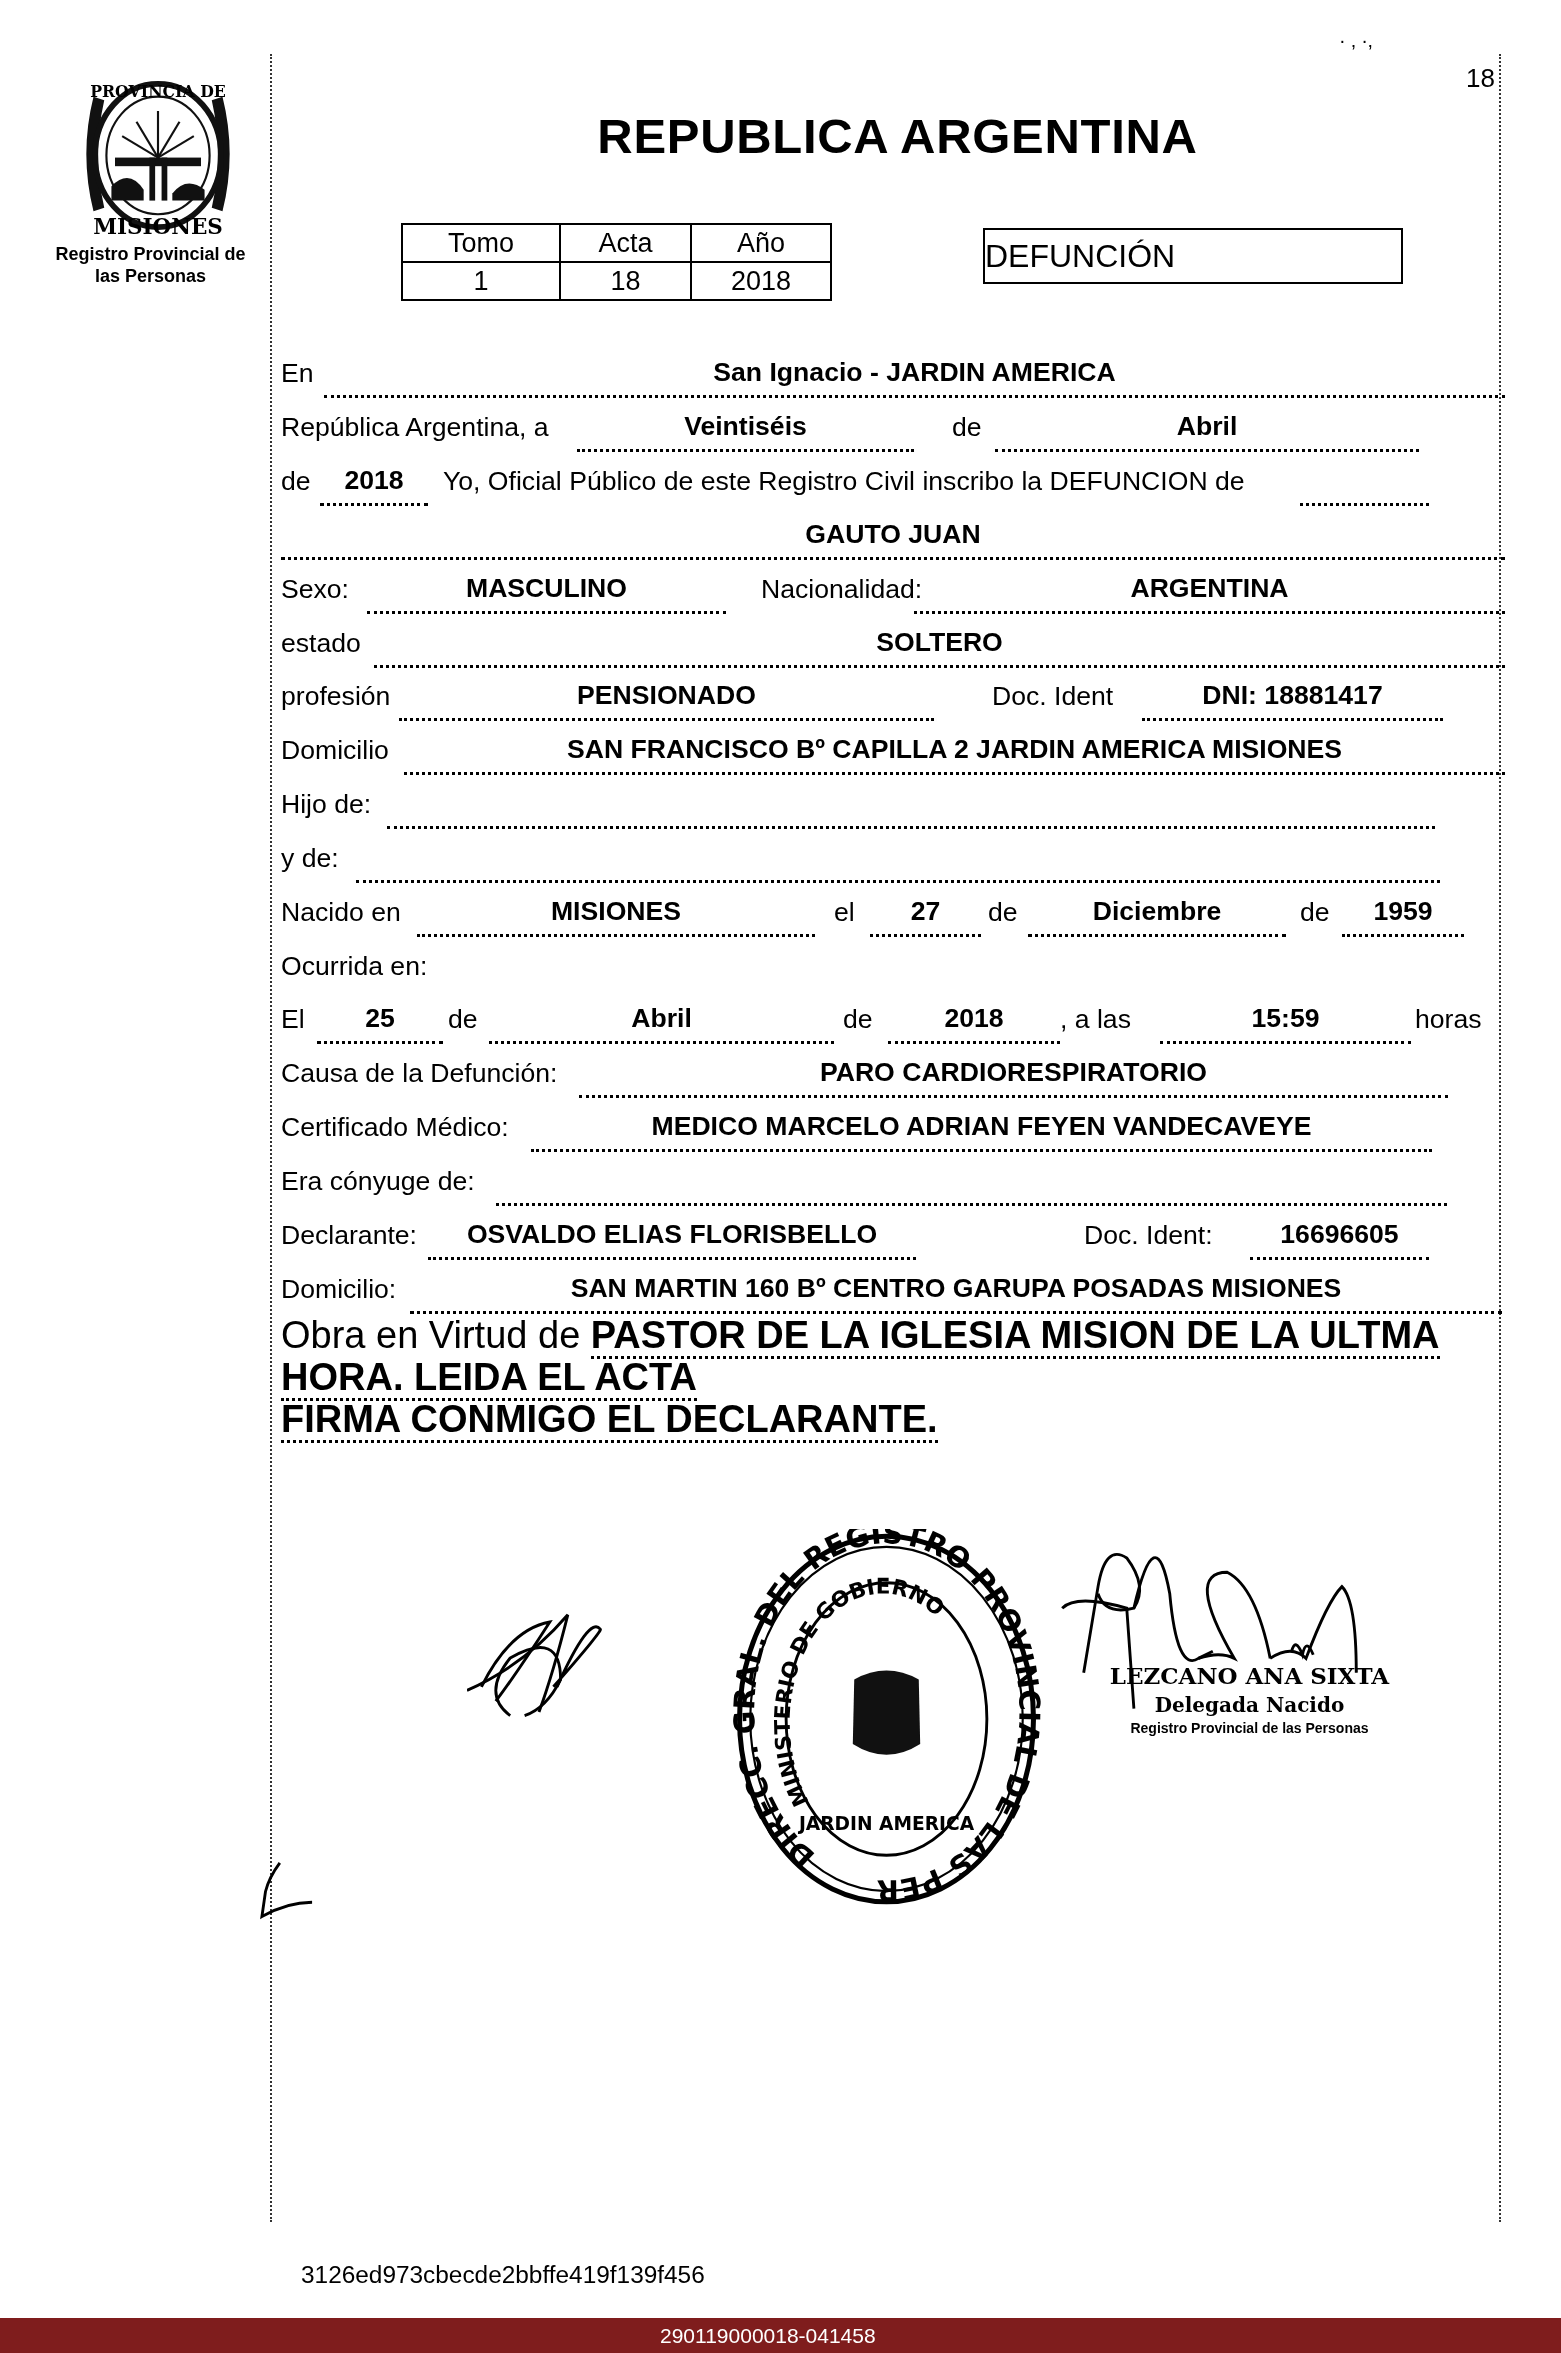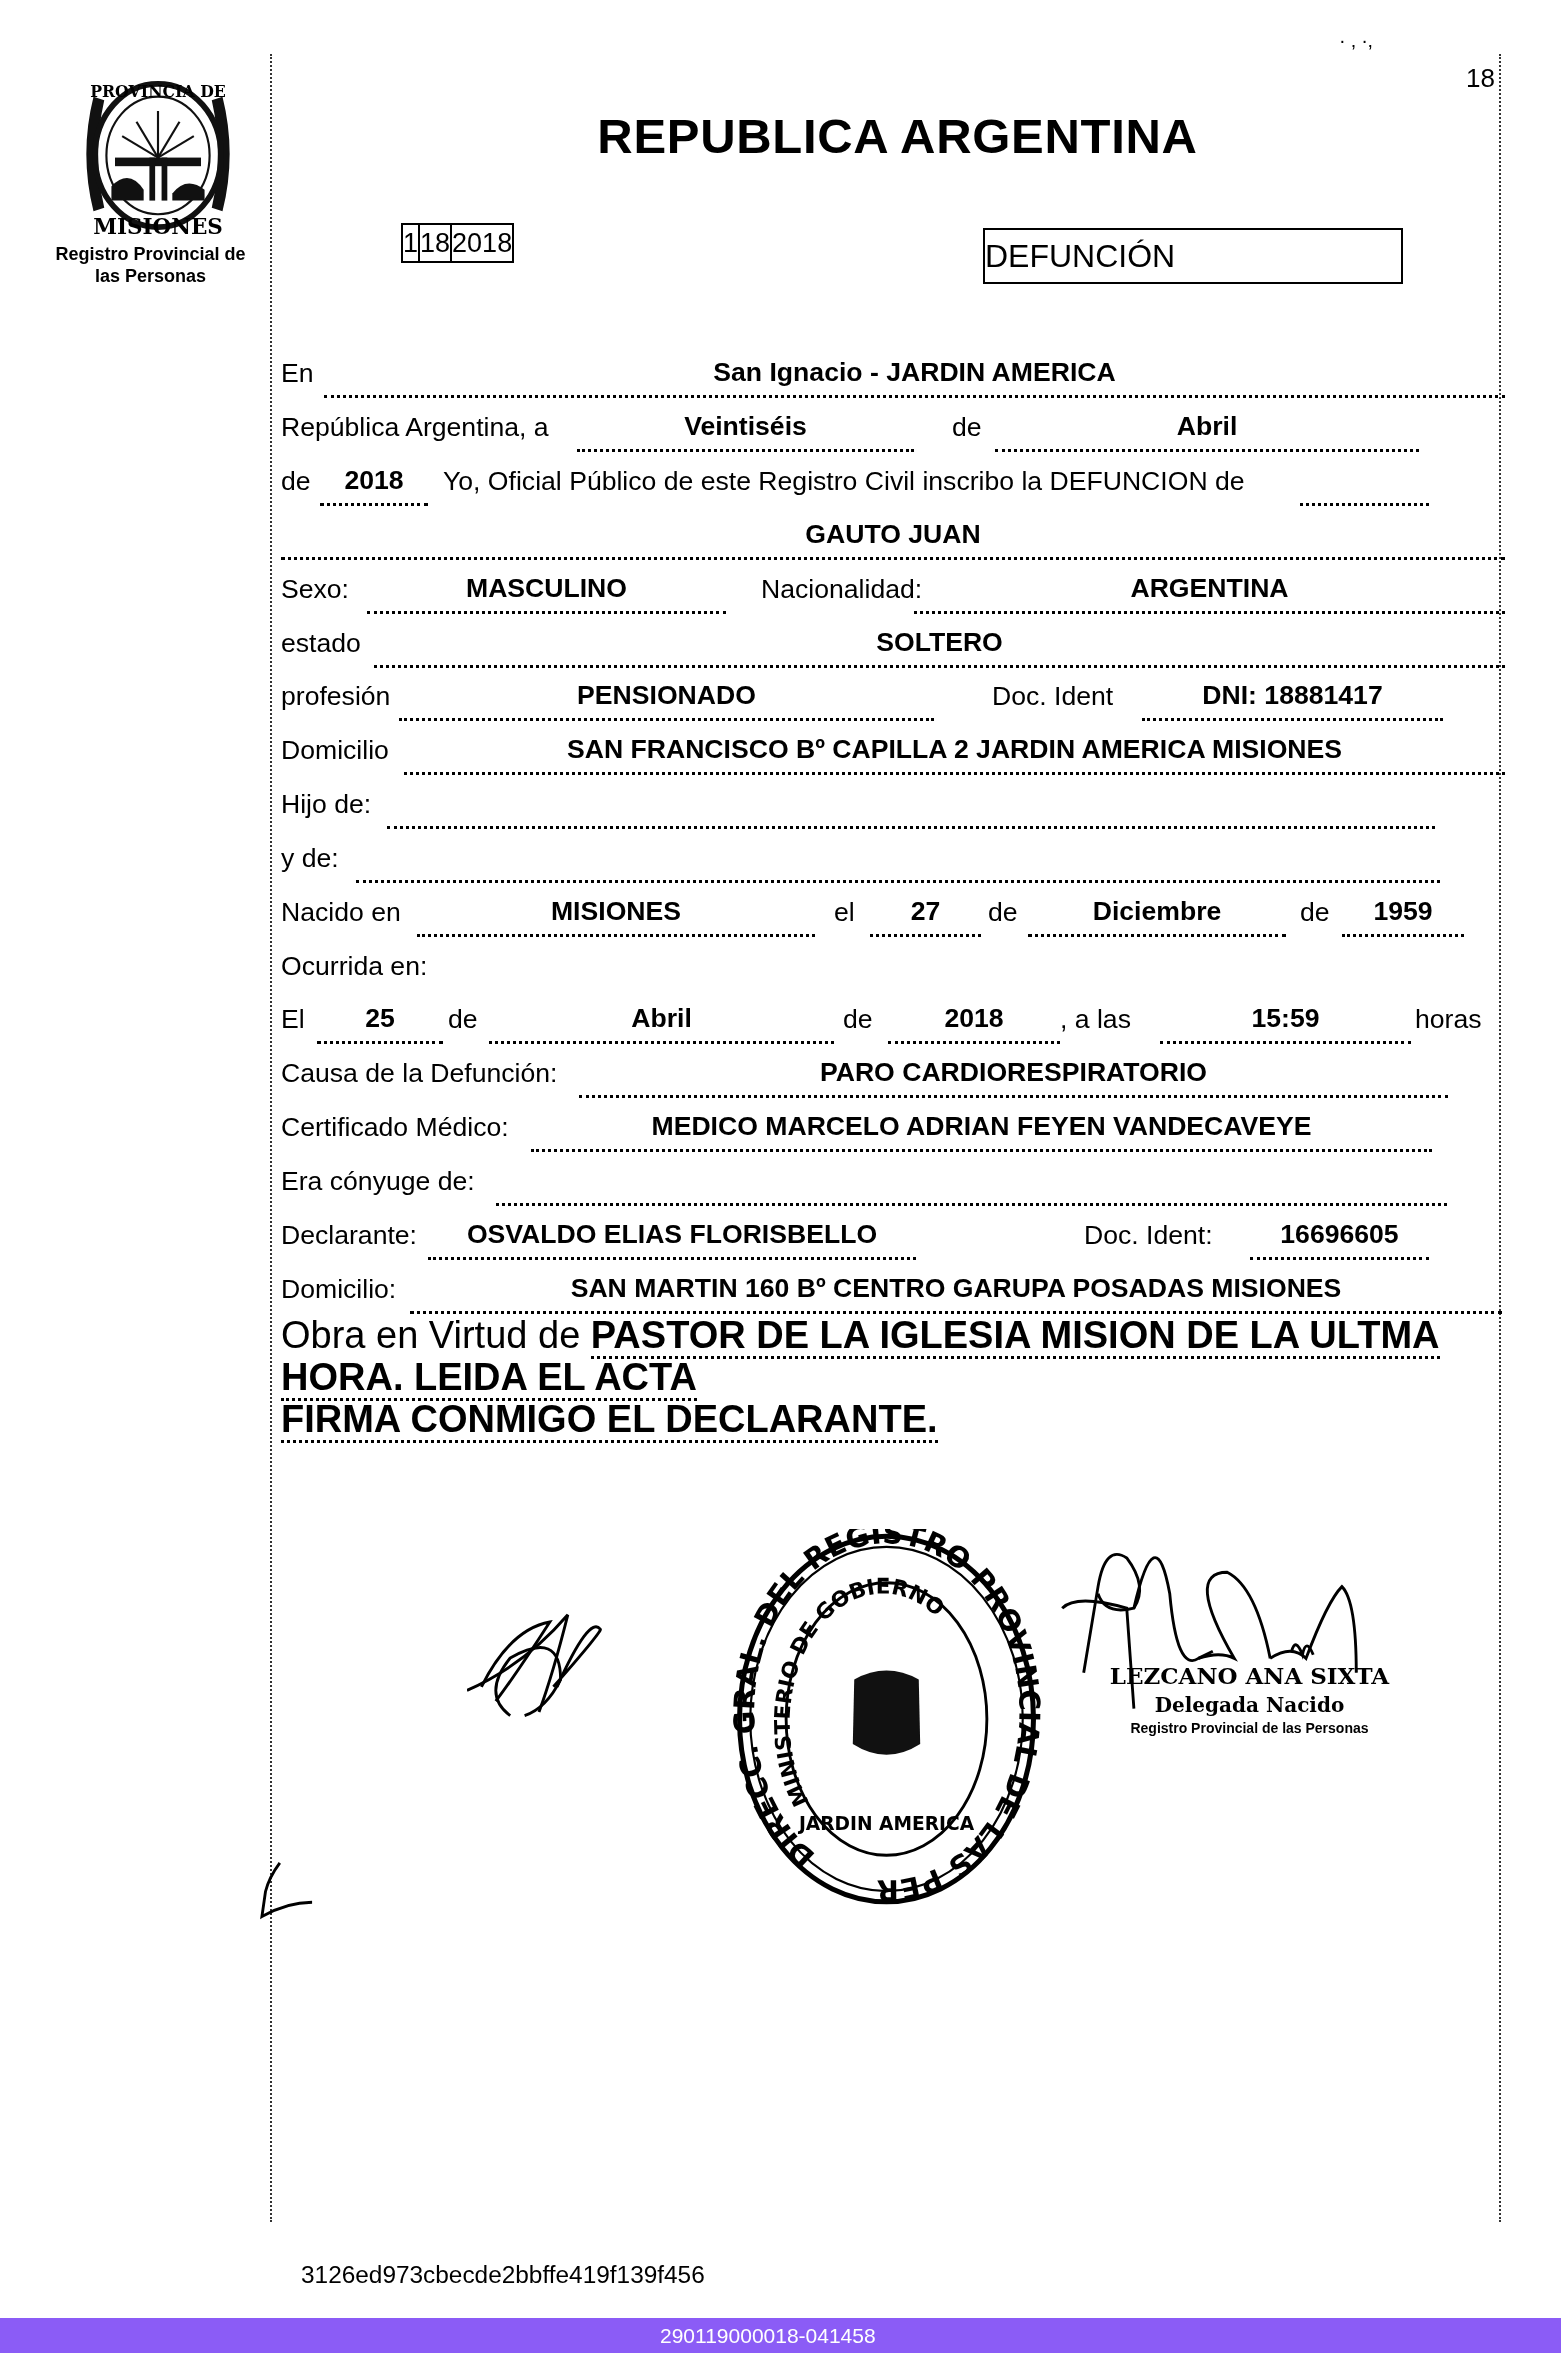--- a/index.html
+++ b/index.html
@@ -44,21 +44,21 @@
   .sig-left { left: 467px; top: 1586px; width: 144px; height: 144px; }
   .sig-right { left: 1055px; top: 1529px; width: 373px; height: 187px; }
   .signer { left: 1070px; top: 1662px; width: 359px; text-align: center;
             font-family: "DejaVu Serif", serif; }
   .signer .n { font-size: 23px; font-weight: bold; }
   .signer .r { font-size: 20px; font-weight: bold; margin-top: 4.3px; }
   .signer .o { font-size: 14px; font-weight: bold; font-family: "Liberation Sans", sans-serif; margin-top: 2.9px; }
   .mark-left { left: 244px; top: 1859px; width: 86px; height: 65px; }
 
   .hash { left: 301px; top: 2261px; font-size: 24.4px; }
-  .footer-bar { left: 0; top: 2318px; width: 1561px; height: 36px; background: #8b5cf6;
+  .footer-bar { left: 0; top: 2318px; width: 1561px; height: 36px; background: #7f1d1d;
                 color: #fff; font-size: 21px; display: flex; align-items: center; }
   .footer-bar span { margin-left: 660px; }
 </style>
 </head>
 <body>
 
 <div class="vline" style="left:270px; top:54px; height:2168px;"></div>
 <div class="vline" style="left:1499px; top:54px; height:2168px;"></div>
 
 <div class="abs speck" style="left:1339px; top:29px;">· ‚ ·‚</div>
@@ -88,20 +88,25 @@
 <div class="abs logo-caption">
   <div>Registro Provincial de</div>
   <div>las Personas</div>
 </div>
 
 <div class="abs title">REPUBLICA ARGENTINA</div>
 <div class="abs page-num">18</div>
 
 <table class="reg">
   <tbody>
+      <tr>
+    <td class="c1">Tomo</td>
+    <td class="c2">Acta</td>
+    <td class="c3">Año</td>
+  </tr>
   <tr>
     <td>1</td>
     <td>18</td>
     <td>2018</td>
   </tr>
 </tbody>
   </table>
 
 <div class="abs type-box">
   <span>DEFUNCIÓN</span>

